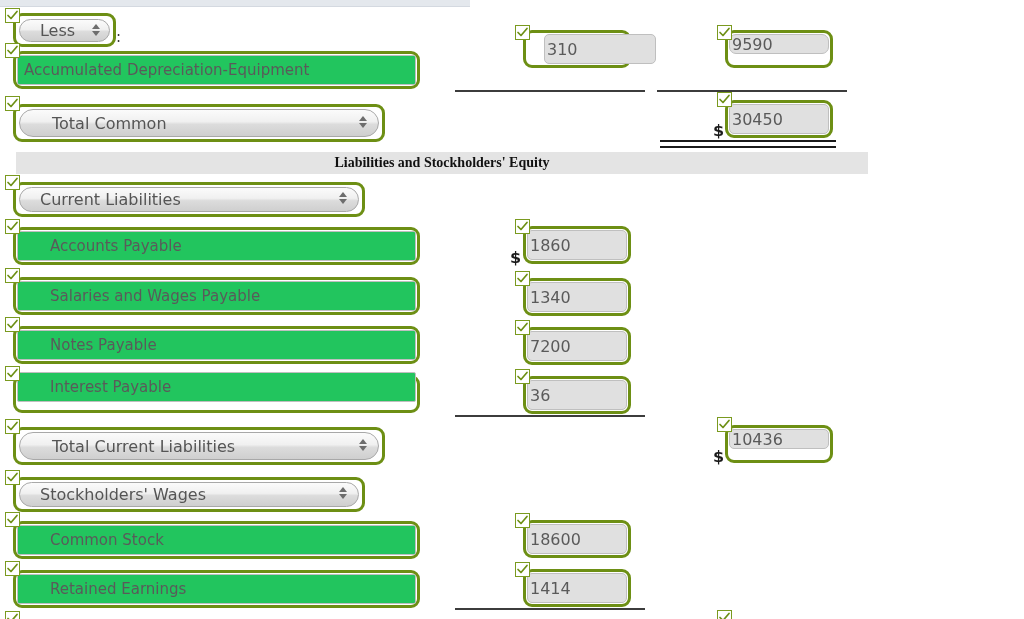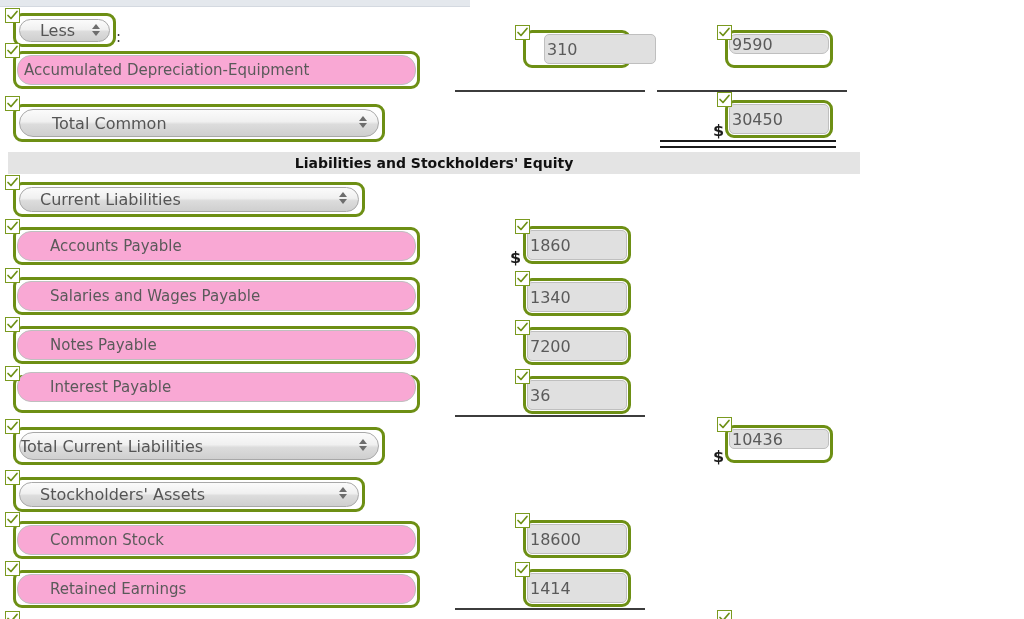--- a/index.html
+++ b/index.html
@@ -52,23 +52,23 @@
     border-radius: 9px;
     box-sizing: border-box;
     background: transparent;
     z-index: 3;
   }
 
   
   .txt {
     position: absolute;
     box-sizing: border-box;
-    background: #f9a8d4;
+    background: #22c55e;
     border: 1px solid #bfbfbf;
-    border-radius: 14px;
+    border-radius: 2px;
     color: #5a5a5a;
     font-family: "DejaVu Sans", "Liberation Sans", sans-serif;
     font-size: 15px;
     line-height: 1;
     display: flex;
     align-items: center;
     z-index: 4;
     overflow: hidden;
     white-space: nowrap;
   }
@@ -247,21 +247,21 @@
     <svg viewBox="0 0 13 13">
       <path d="M2 6.5 L5 9.5 L11 2.5" stroke="#6d8f14" stroke-width="1.7" fill="none" stroke-linecap="round" stroke-linejoin="round"></path>
     </svg>
   </div>
   <div class="ring" style="left:725px; top:100px; width:108px; height:38px;"></div>
   <input class="num" style="left: 729px; top: 104px; width: 100px; height: 30px;" readonly="" value="30450">
   <div class="dollar" style="left:713px; top:121px;">$</div>
 
   <div class="rule-double" style="left:660px; top:140px; width:176px;"></div>
 
-  <div class="banner" style="left:8px; top:152px; width:852px; height:22px;">Liabilities and Stockholders' Equity</div>
+  <div class="banner" style="left:16px; top:152px; width:852px; height:22px;font-family:Liberation Serif, serif;">Liabilities and Stockholders' Equity</div>
 
   <div class="chk" style="left:5px; top:175px;">
     <svg viewBox="0 0 13 13">
       <path d="M2 6.5 L5 9.5 L11 2.5" stroke="#6d8f14" stroke-width="1.7" fill="none" stroke-linecap="round" stroke-linejoin="round"></path>
     </svg>
   </div>
   <div class="ring" style="left:13px; top:182px; width:352px; height:35px;"></div>
   <div class="sel left" style="left:19px; top:187px; width:340px; height:25px;">
     <span class="sel-label">Current Liabilities</span>
     <span class="sel-arrows" style="right:11px; top:4px;">
@@ -337,21 +337,21 @@
 
   <div class="rule-single" style="left:455px; top:415px; width:190px;"></div>
 
   <div class="chk" style="left:5px; top:419px;">
     <svg viewBox="0 0 13 13">
       <path d="M2 6.5 L5 9.5 L11 2.5" stroke="#6d8f14" stroke-width="1.7" fill="none" stroke-linecap="round" stroke-linejoin="round"></path>
     </svg>
   </div>
   <div class="ring" style="left:13px; top:427px; width:372px; height:38px;"></div>
   <div class="sel center" style="left:19px; top:432px; width:360px; height:28px;">
-    <span class="sel-label" style="margin:0; ">Total Current Liabilities</span>
+    <span class="sel-label" style="margin:0; padding-left:32px;">Total Current Liabilities</span>
     <span class="sel-arrows" style="right:11px; top:6px;">
         <i class="up"></i>
         <i class="down"></i>
       </span>
   </div>
 
   <div class="chk" style="left:717px; top:417px;">
     <svg viewBox="0 0 13 13">
       <path d="M2 6.5 L5 9.5 L11 2.5" stroke="#6d8f14" stroke-width="1.7" fill="none" stroke-linecap="round" stroke-linejoin="round"></path>
     </svg>
@@ -360,21 +360,21 @@
   <input class="num" style="left: 729px; top: 429px; width: 100px; height: 20px;" readonly="" value="10436">
   <div class="dollar" style="left:713px; top:447px;">$</div>
 
   <div class="chk" style="left:5px; top:470px;">
     <svg viewBox="0 0 13 13">
       <path d="M2 6.5 L5 9.5 L11 2.5" stroke="#6d8f14" stroke-width="1.7" fill="none" stroke-linecap="round" stroke-linejoin="round"></path>
     </svg>
   </div>
   <div class="ring" style="left:13px; top:477px; width:352px; height:35px;"></div>
   <div class="sel left" style="left:19px; top:482px; width:340px; height:25px;">
-    <span class="sel-label">Stockholders' Assets</span>
+    <span class="sel-label">Stockholders' Wages</span>
     <span class="sel-arrows" style="right:11px; top:4px;">
         <i class="up"></i>
         <i class="down"></i>
       </span>
   </div>
 
   <div class="chk" style="left:5px; top:512px;">
     <svg viewBox="0 0 13 13">
       <path d="M2 6.5 L5 9.5 L11 2.5" stroke="#6d8f14" stroke-width="1.7" fill="none" stroke-linecap="round" stroke-linejoin="round"></path>
     </svg>

